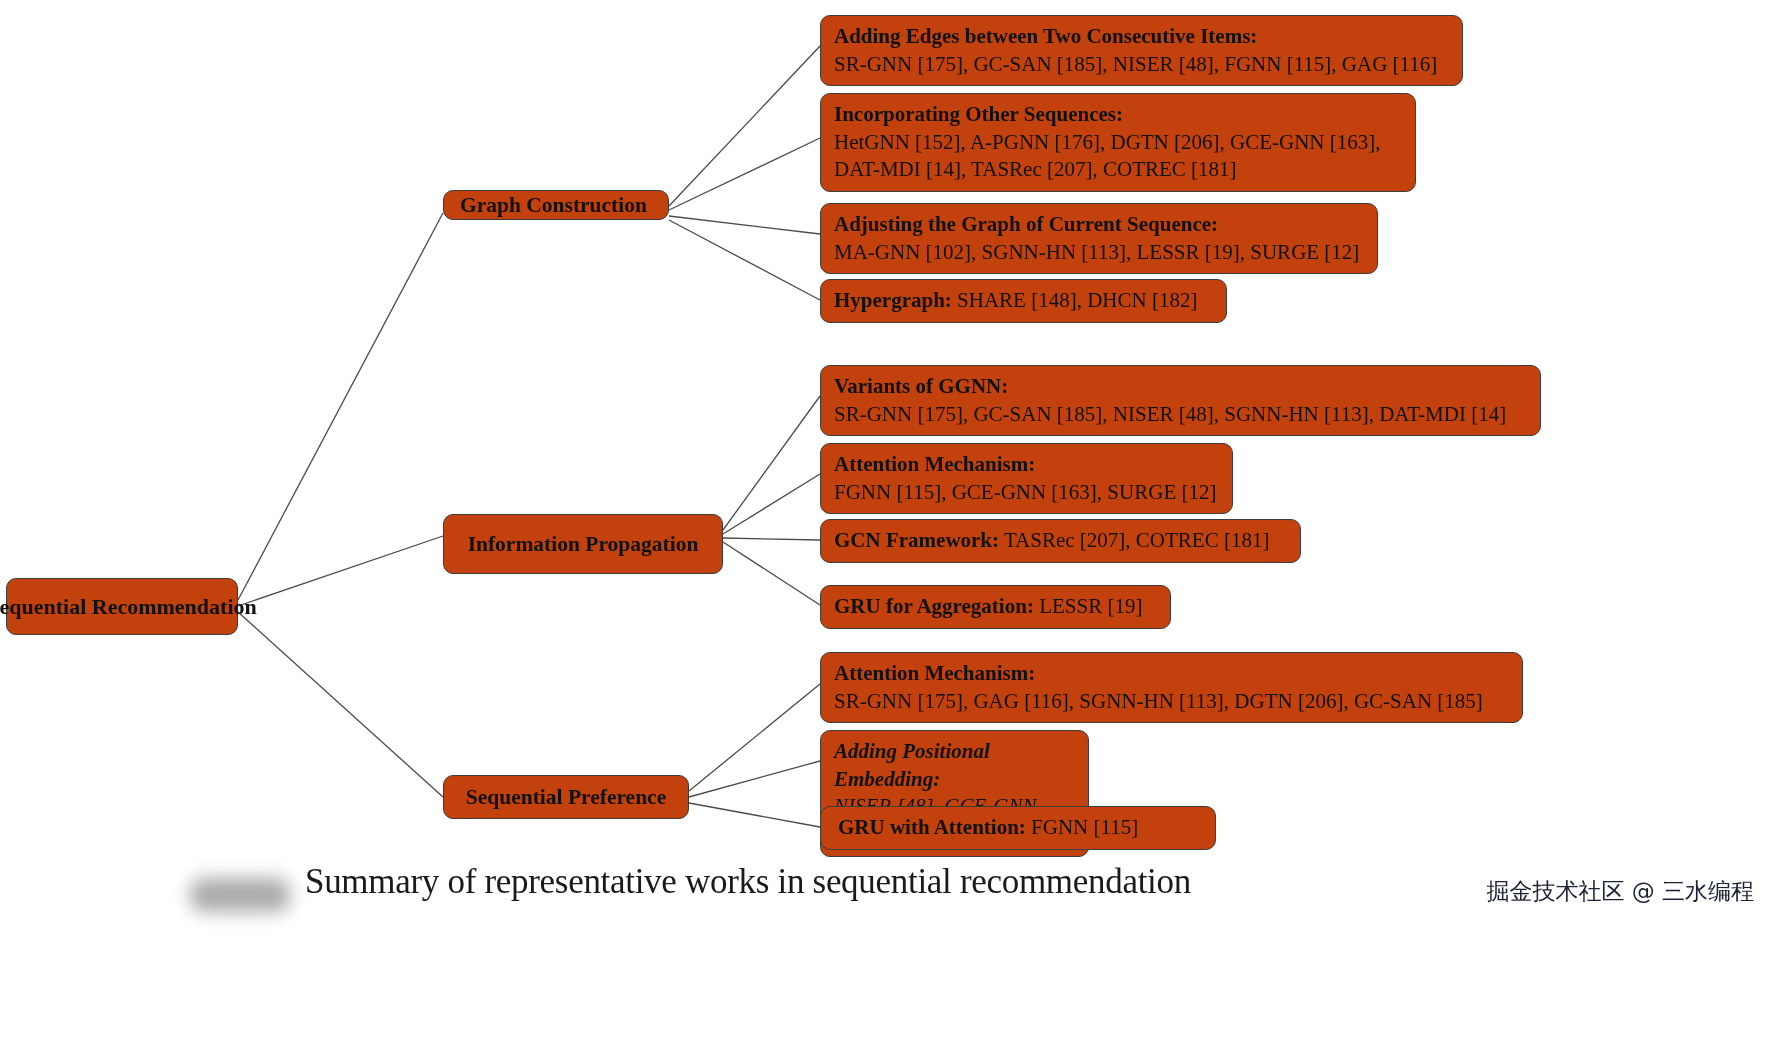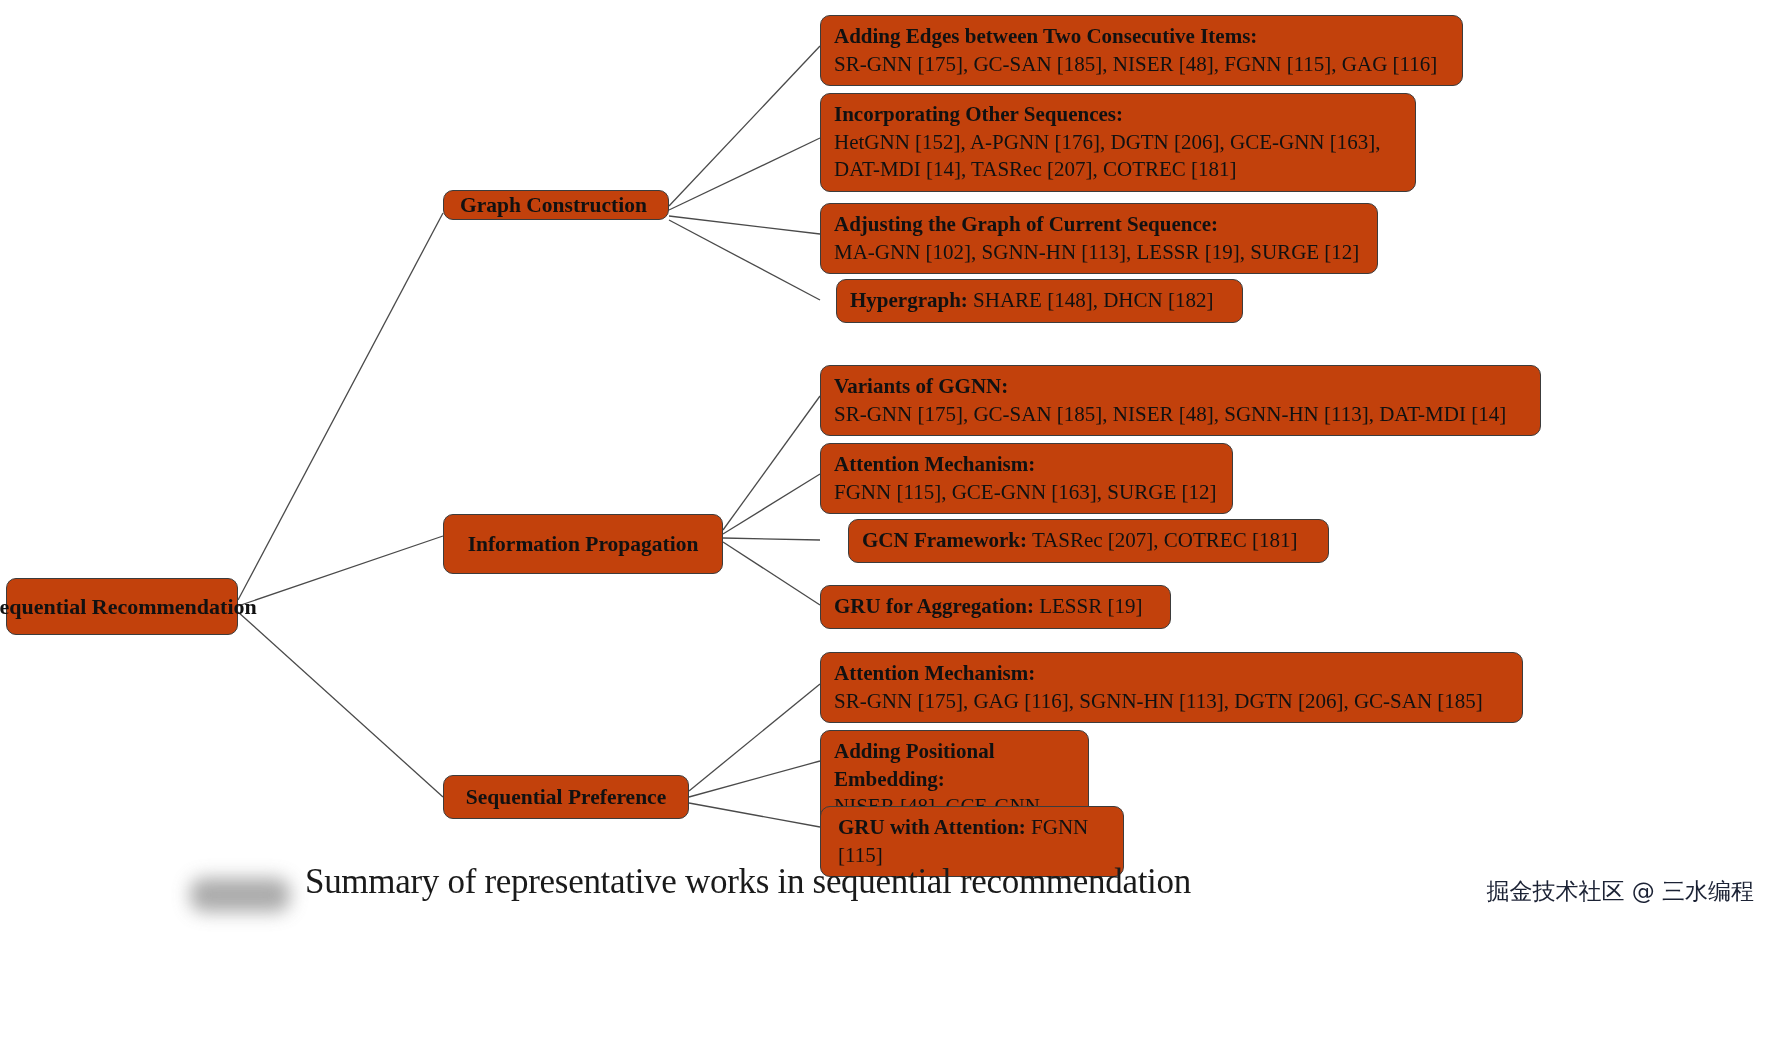--- a/index.html
+++ b/index.html
@@ -94,51 +94,51 @@
     <span class="b">SR-GNN [175], GC-SAN [185], NISER [48], FGNN [115], GAG [116]</span>
   </div>
   <div class="node leaf stacked" style="left:820px;top:93px;width:596px;">
     <span class="t">Incorporating Other Sequences:</span>
     <span class="b">HetGNN [152], A-PGNN [176], DGTN [206], GCE-GNN [163], DAT-MDI [14], TASRec [207], COTREC [181]</span>
   </div>
   <div class="node leaf stacked" style="left:820px;top:203px;width:558px;font-family:Liberation Serif, serif;">
     <span class="t">Adjusting the Graph of Current Sequence:</span>
     <span class="b">MA-GNN [102], SGNN-HN [113], LESSR [19], SURGE [12]</span>
   </div>
-  <div class="node leaf" style="left:820px;top:279px;width:407px;margin-left:16px;">
+  <div class="node leaf" style="left:820px;top:279px;width:407px;">
     <span class="t">Hypergraph:</span>
     <span class="b"> SHARE [148], DHCN [182]</span>
   </div>
 
   <div class="node leaf stacked" style="left:820px;top:365px;width:721px;">
     <span class="t">Variants of GGNN:</span>
     <span class="b">SR-GNN [175], GC-SAN [185], NISER [48], SGNN-HN [113], DAT-MDI [14]</span>
   </div>
   <div class="node leaf stacked" style="left:820px;top:443px;width:413px;">
     <span class="t">Attention Mechanism:</span>
     <span class="b">FGNN [115], GCE-GNN [163], SURGE [12]</span>
   </div>
-  <div class="node leaf" style="left:820px;top:519px;width:481px;margin-left:28px;">
+  <div class="node leaf" style="left:820px;top:519px;width:481px;">
     <span class="t">GCN Framework:</span>
     <span class="b"> TASRec [207], COTREC [181]</span>
   </div>
   <div class="node leaf" style="left:820px;top:585px;width:351px;">
     <span class="t">GRU for Aggregation:</span>
     <span class="b"> LESSR [19]</span>
   </div>
 
   <div class="node leaf stacked" style="left:820px;top:652px;width:703px;">
     <span class="t">Attention Mechanism:</span>
     <span class="b">SR-GNN [175], GAG [116], SGNN-HN [113], DGTN [206], GC-SAN [185]</span>
   </div>
-  <div class="node leaf stacked" style="left:820px;top:730px;width:269px;">
+  <div class="node leaf stacked" style="left:820px;top:730px;width:269px;font-style:italic;">
     <span class="t">Adding Positional Embedding:</span>
     <span class="b">NISER [48], GCE-GNN [163]</span>
   </div>
-  <div class="node leaf" style="left:820px;top:806px;width:304px;padding-left:17px;">
+  <div class="node leaf" style="left:820px;top:806px;width:396px;padding-left:17px;">
     <span class="t">GRU with Attention:</span>
     <span class="b"> FGNN [115]</span>
   </div>
 
   <div id="caption">
     <div id="fig-blur"></div>
     <div id="caption-text">Summary of representative works in sequential recommendation</div>
     <div id="watermark">掘金技术社区 @ 三水编程</div>
   </div>
 

